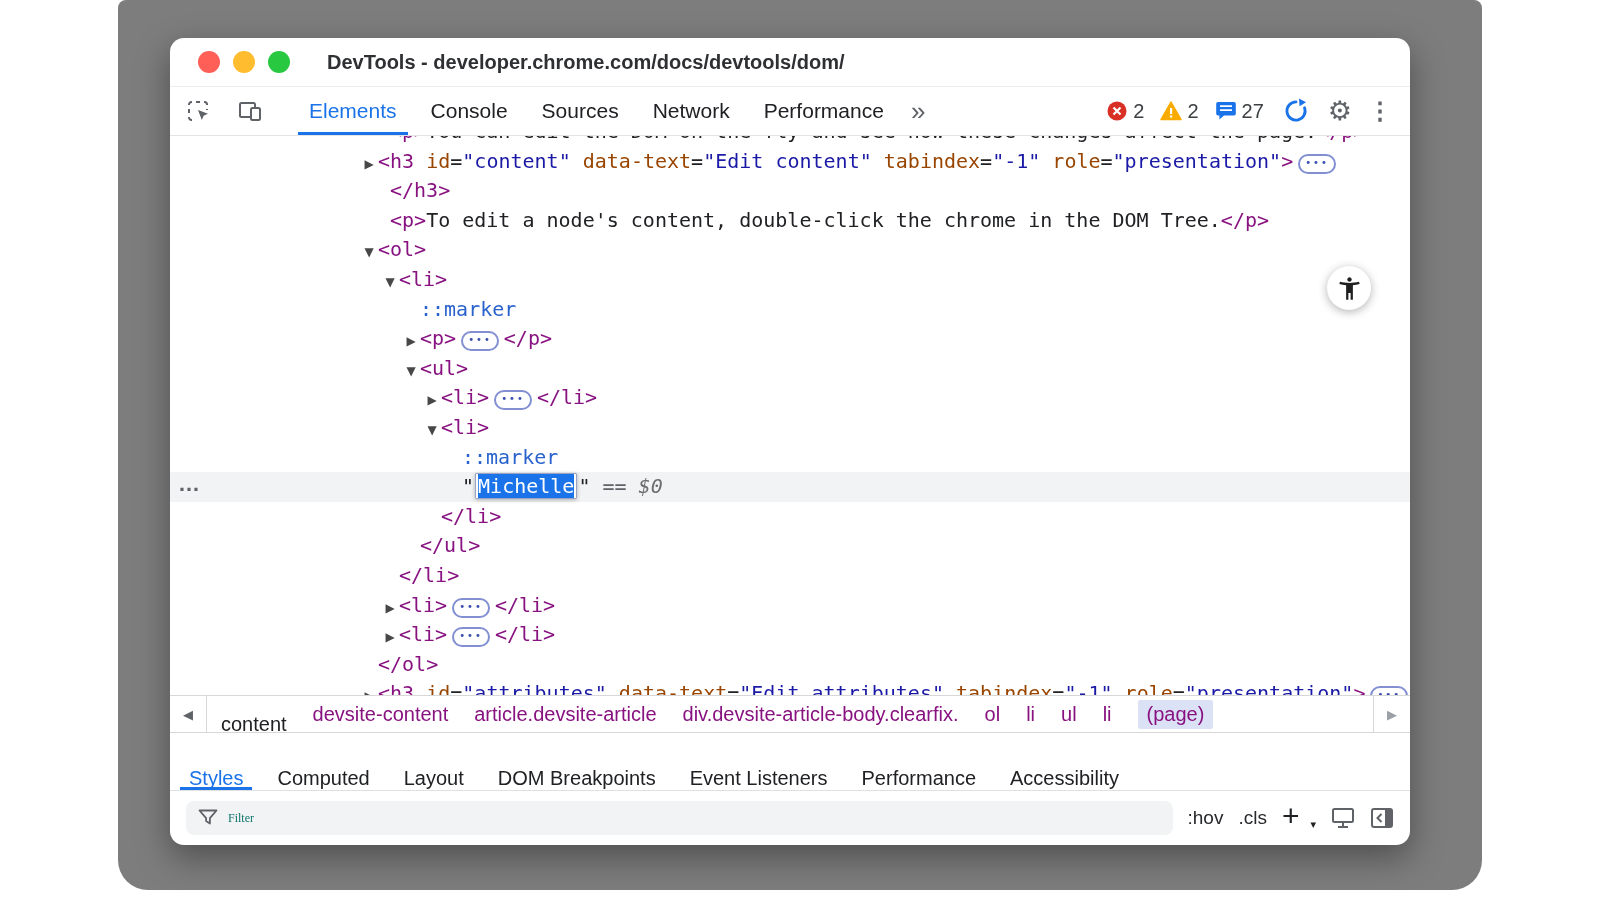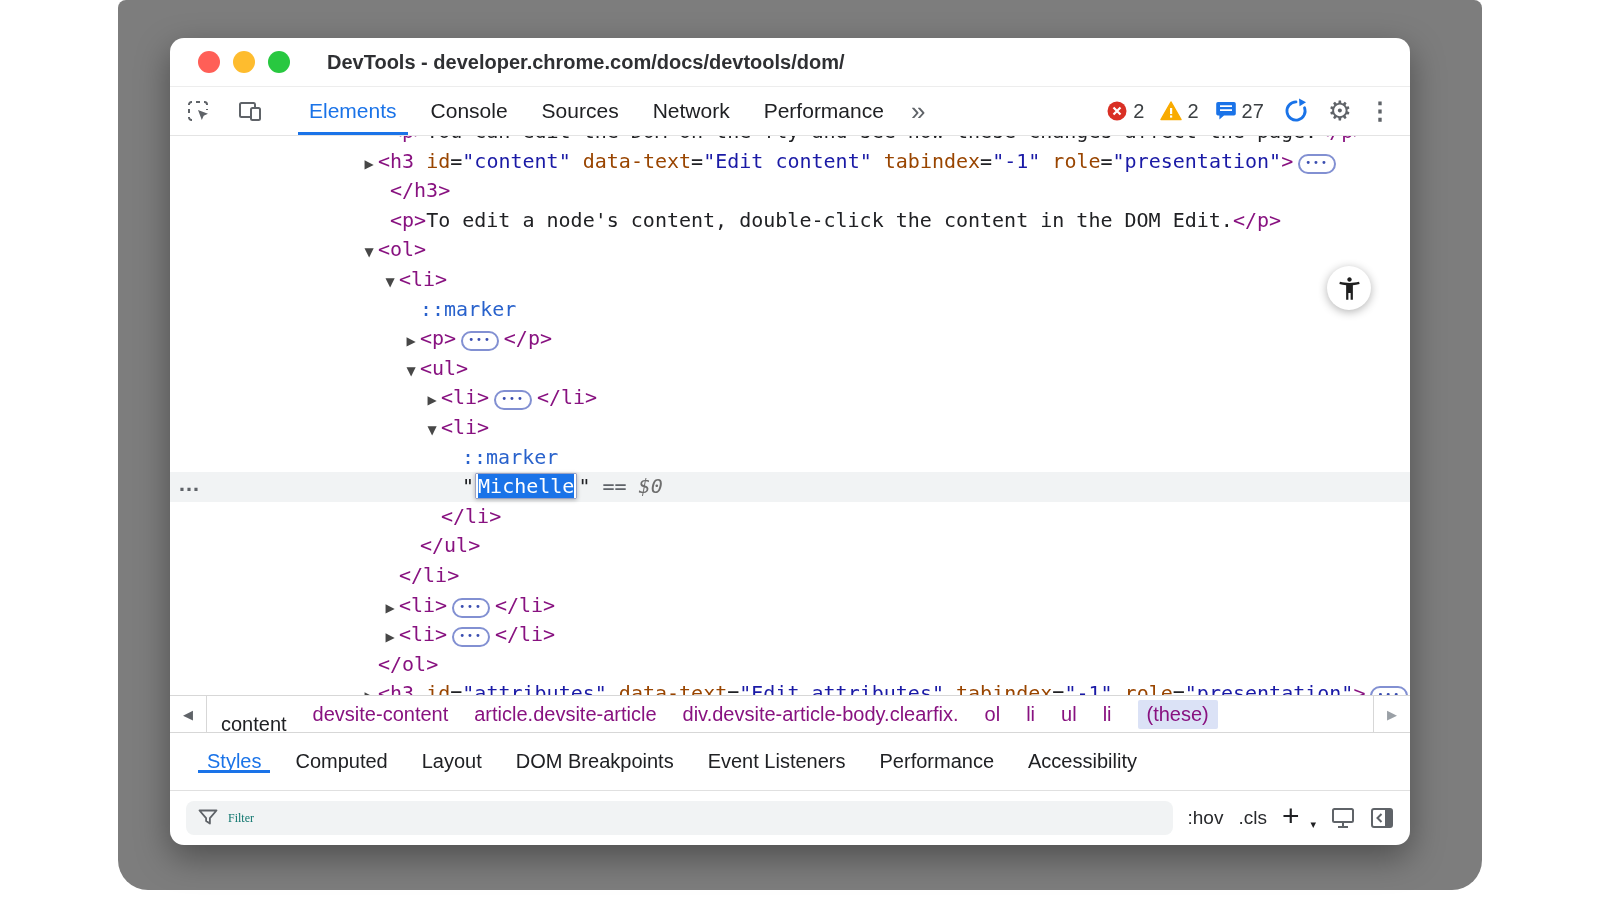--- a/index.html
+++ b/index.html
@@ -68,22 +68,22 @@
   .crumb-nav{width:36px;display:flex;align-items:center;justify-content:center;
     color:#5f6368;font-size:13px;flex:0 0 auto;}
   .crumb-nav.left{border-right:1px solid #d7d7d7;}
   .crumb-nav.right{border-left:1px solid #d7d7d7;color:#9aa0a6;}
   .crumbs{flex:1 1 auto;display:flex;align-items:center;gap:26px;padding-left:14px;
     overflow:hidden;white-space:nowrap;}
   .crumb{color:var(--c-tag);}
   .crumb.dark{color:#202124;margin-top:20px;}
   .crumb.selected{background:#dbe2f6;padding:3px 9px;border-radius:2px;}
   
-  .ptabs{height:57px;flex:0 0 auto;display:flex;align-items:center;
-    border-bottom:1px solid #e0e0e0;padding-left:20px;font-size:20px;}
+  .ptabs{height:57px;flex:0 0 auto;display:flex;align-items:flex-end;
+    border-bottom:1px solid #e0e0e0;padding-left:2px;font-size:20px;}
   .ptab{padding:0 17px;display:flex;align-items:center;color:#202124;position:relative;
     white-space:nowrap;}
   .ptab.active{color:var(--c-accent);}
   .ptab.active::after{content:"";position:absolute;left:8px;right:8px;bottom:0;height:3px;
     background:var(--c-accent);}
   
   .filterbar{height:54px;flex:1 0 auto;display:flex;align-items:center;padding:0 16px;gap:15px;}
   .filter-input{flex:1 1 auto;height:34px;background:#f1f3f4;border-radius:8px;display:flex;
     align-items:center;padding:0 12px;gap:10px;}
   .filter-ph{font-size:12px;color:#0f766e;font-family:Liberation Serif, serif;}
@@ -159,21 +159,21 @@
         <span class="ticon gear">⚙</span>
         <span class="kebab">⋮</span>
       </div>
     </div>
 
     <div class="dom-tree">
       <div class="tree-scroll">
           <div class="tree-line" style="padding-left: 220px;"><span class="tk-tag">&lt;p&gt;</span><span class="tk-txt">You can edit the DOM on the fly and see how these changes affect the page.</span><span class="tk-tag">&lt;/p&gt;</span></div>
           <div class="tree-line" style="padding-left: 208px;"><span class="arrow">▶</span><span class="tk-tag">&lt;h3</span><span class="tk-attr"> id</span><span class="tk-eq">=</span><span class="tk-val">"content"</span><span class="tk-attr"> data-text</span><span class="tk-eq">=</span><span class="tk-val">"Edit content"</span><span class="tk-attr"> tabindex</span><span class="tk-eq">=</span><span class="tk-val">"-1"</span><span class="tk-attr"> role</span><span class="tk-eq">=</span><span class="tk-val">"presentation"</span><span class="tk-tag">&gt;</span><span class="badge">•••</span></div>
           <div class="tree-line" style="padding-left: 220px;"><span class="tk-tag">&lt;/h3&gt;</span></div>
-          <div class="tree-line" style="padding-left: 220px;"><span class="tk-tag">&lt;p&gt;</span><span class="tk-txt">To edit a node's content, double-click the content in the DOM Edit.</span><span class="tk-tag">&lt;/p&gt;</span></div>
+          <div class="tree-line" style="padding-left: 220px;"><span class="tk-tag">&lt;p&gt;</span><span class="tk-txt">To edit a node's content, double-click the chrome in the DOM Tree.</span><span class="tk-tag">&lt;/p&gt;</span></div>
           <div class="tree-line" style="padding-left: 208px;"><span class="arrow">▼</span><span class="tk-tag">&lt;ol&gt;</span></div>
           <div class="tree-line" style="padding-left: 229px;"><span class="arrow">▼</span><span class="tk-tag">&lt;li&gt;</span></div>
           <div class="tree-line" style="padding-left: 250px;"><span class="tk-pseudo">::marker</span></div>
           <div class="tree-line" style="padding-left: 250px;"><span class="arrow">▶</span><span class="tk-tag">&lt;p&gt;</span><span class="badge">•••</span><span class="tk-tag">&lt;/p&gt;</span></div>
           <div class="tree-line" style="padding-left: 250px;"><span class="arrow">▼</span><span class="tk-tag">&lt;ul&gt;</span></div>
           <div class="tree-line" style="padding-left: 271px;"><span class="arrow">▶</span><span class="tk-tag">&lt;li&gt;</span><span class="badge">•••</span><span class="tk-tag">&lt;/li&gt;</span></div>
           <div class="tree-line" style="padding-left: 271px;"><span class="arrow">▼</span><span class="tk-tag">&lt;li&gt;</span></div>
           <div class="tree-line" style="padding-left: 292px;"><span class="tk-pseudo">::marker</span></div>
           <div class="tree-line hl" style="padding-left: 292px;"><span class="gutter">…</span><span class="tk-txt">"</span><span class="editbox"><span class="sel">Michelle</span></span><span class="tk-txt">"</span><span class="tk-eqeq"> == </span><span class="tk-dollar">$0</span></div>
           <div class="tree-line" style="padding-left: 271px;"><span class="tk-tag">&lt;/li&gt;</span></div>
@@ -195,21 +195,21 @@
       <span class="crumb-nav left">◀</span>
       <div class="crumbs">
         <span class="crumb dark">content</span>
         <span class="crumb">devsite-content</span>
         <span class="crumb">article.devsite-article</span>
         <span class="crumb">div.devsite-article-body.clearfix.</span>
         <span class="crumb">ol</span>
         <span class="crumb">li</span>
         <span class="crumb">ul</span>
         <span class="crumb">li</span>
-        <span class="crumb selected">(these)</span>
+        <span class="crumb selected">(page)</span>
       </div>
       <span class="crumb-nav right">▶</span>
     </div>
 
     <div class="ptabs">
       <span class="ptab active">Styles</span>
       <span class="ptab">Computed</span>
       <span class="ptab">Layout</span>
       <span class="ptab">DOM Breakpoints</span>
       <span class="ptab">Event Listeners</span>

